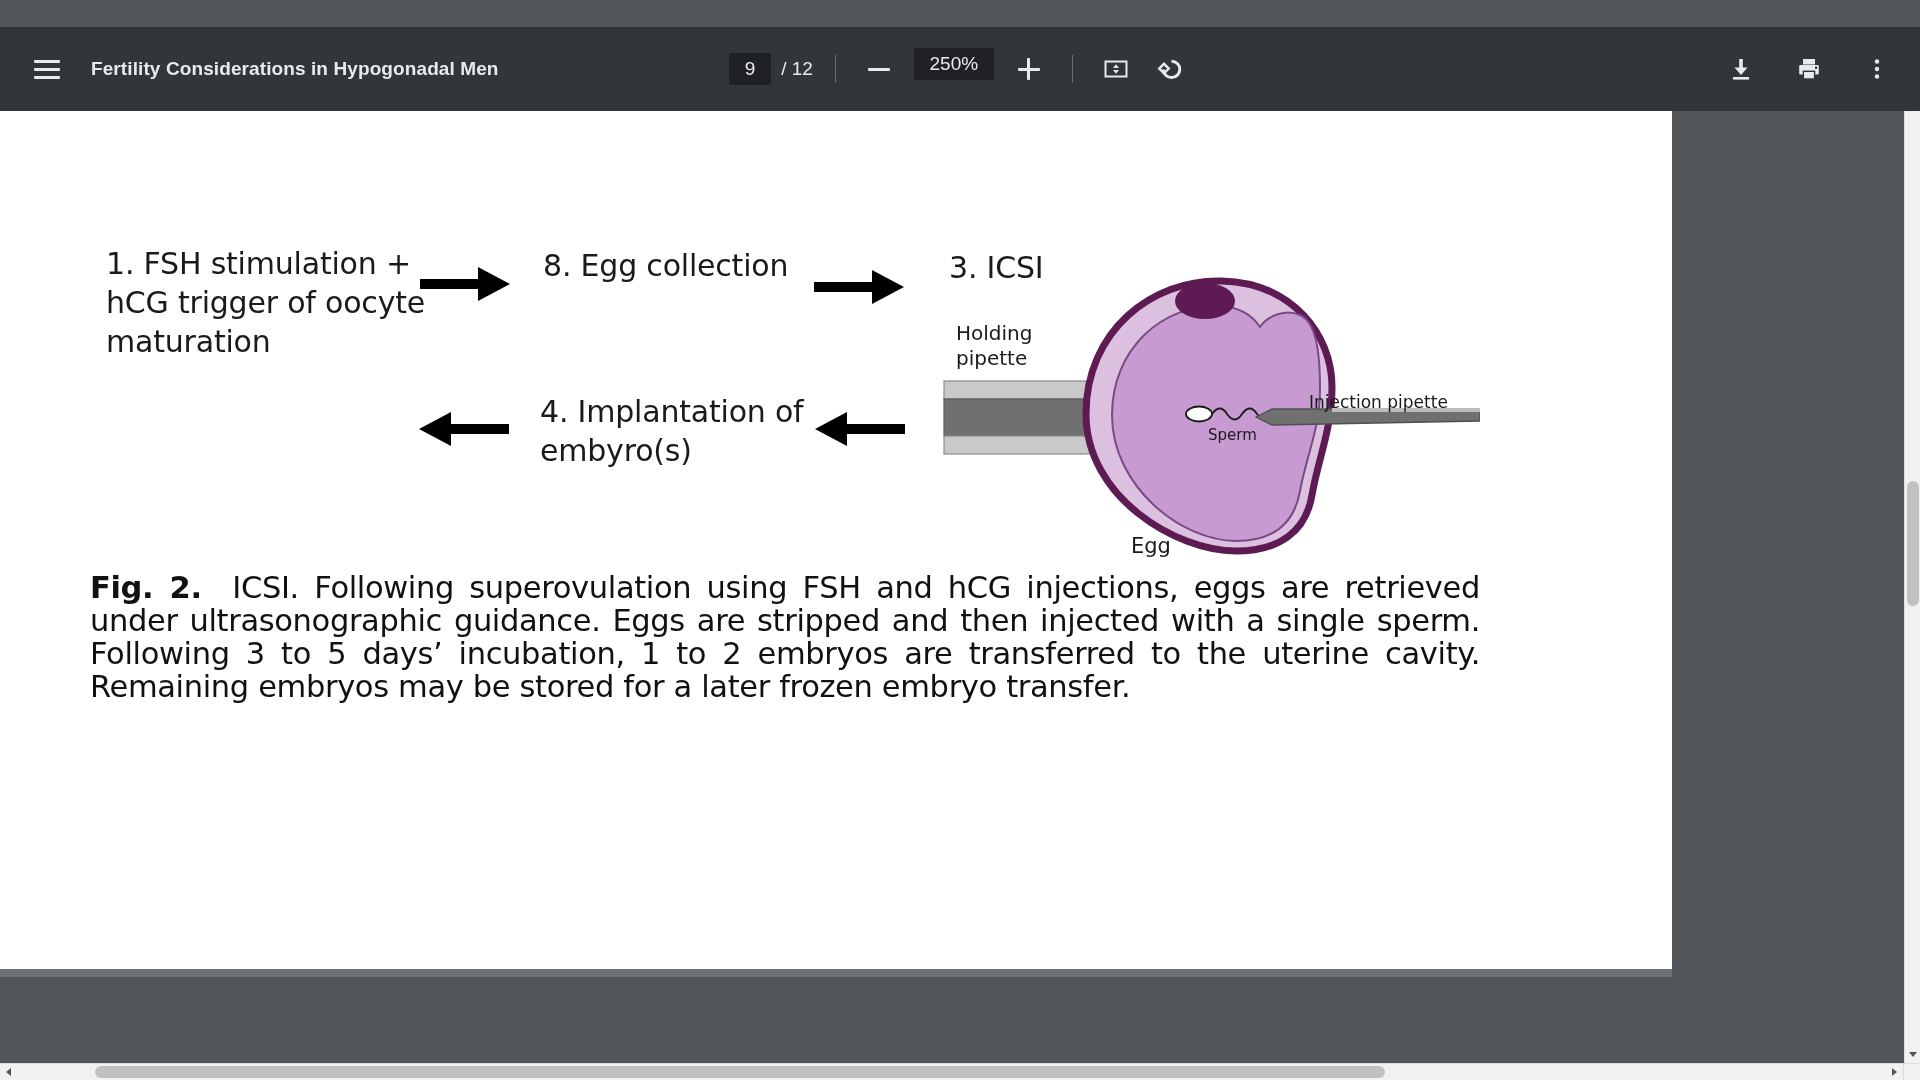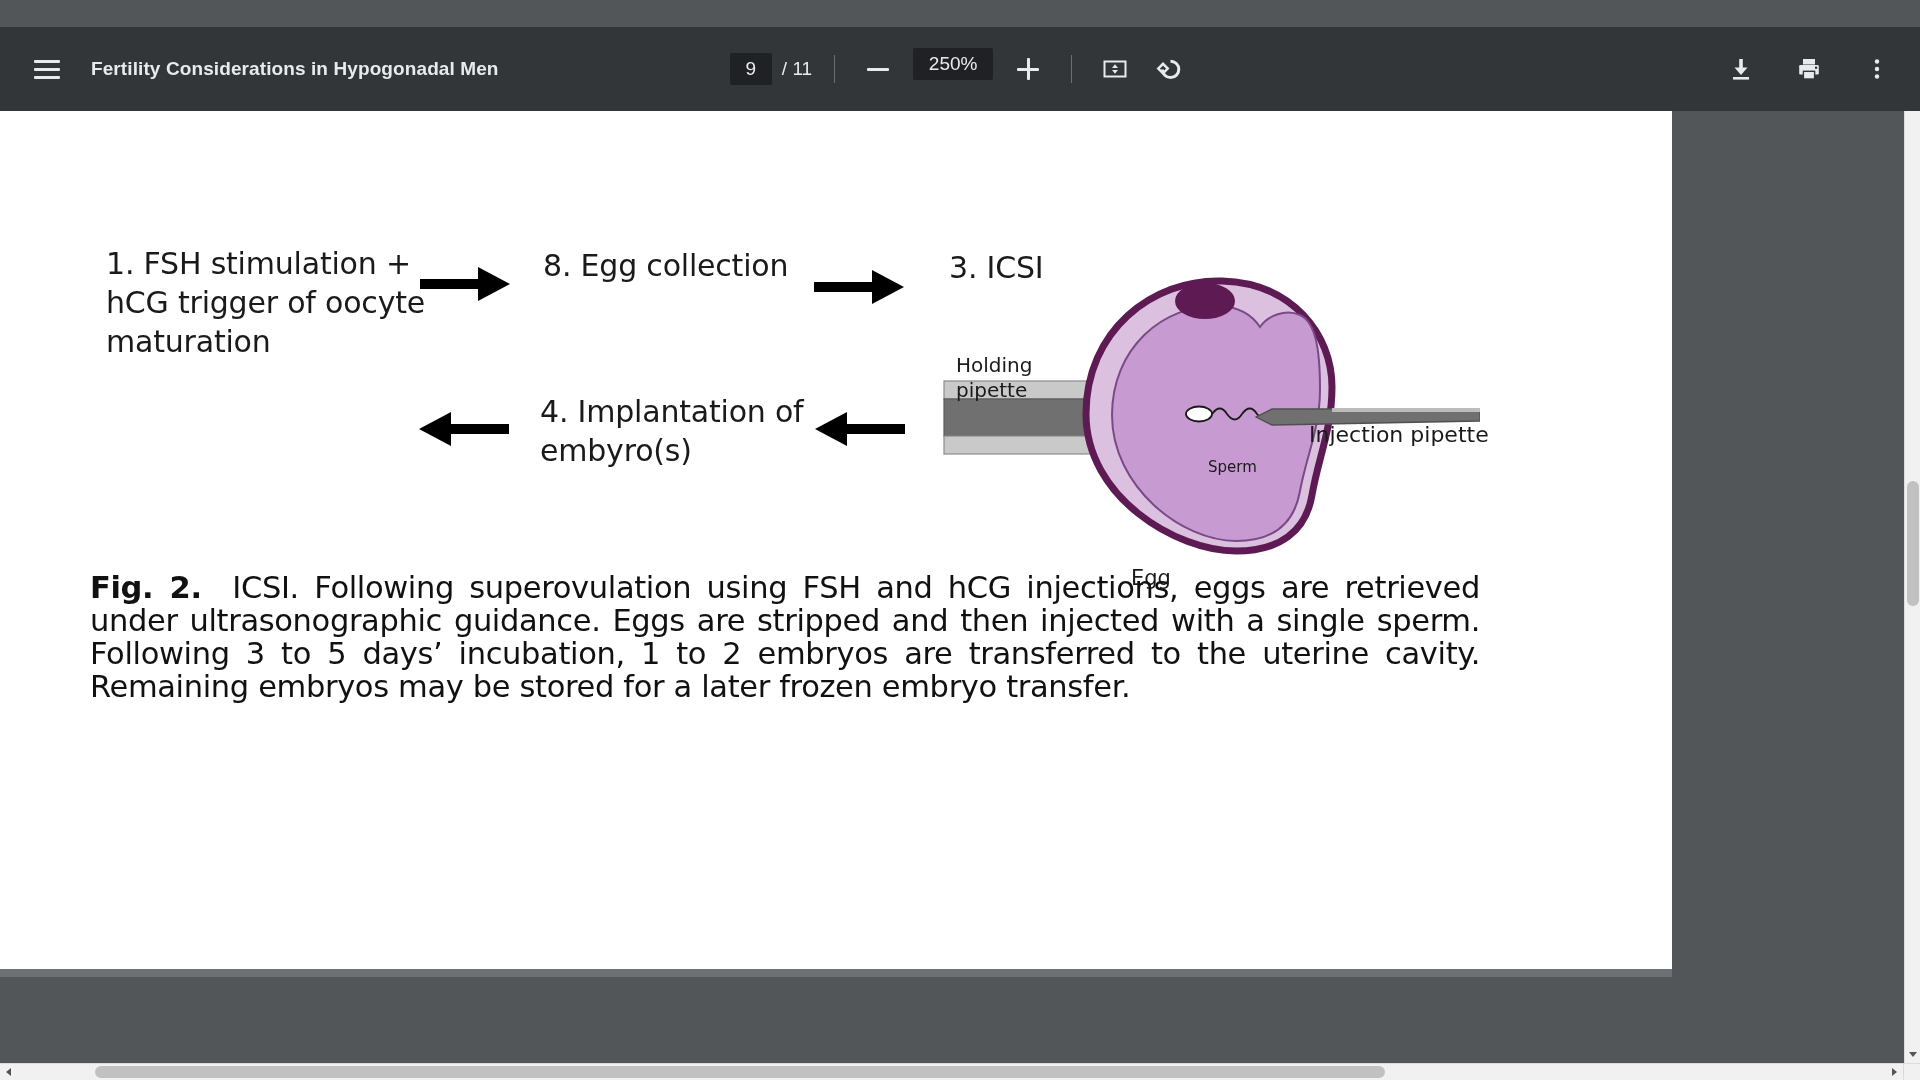--- a/index.html
+++ b/index.html
@@ -174,24 +174,23 @@
   .arrow { position: absolute; }
 
   
   .ill-label {
     position: absolute;
     font-family: "DejaVu Sans", sans-serif;
     color: #1a1a1a;
     font-size: 20px;
     line-height: 25px;
     white-space: pre-line;
-    margin-top: 32px;
   }
   #lbl-holding { left: 956px; top: 227px; }
-  #lbl-injection { left: 1309px; top: 296px; font-size: 22px; }
+  #lbl-injection { left: 1309px; top: 296px; font-size: 17px; }
   #lbl-sperm { left: 1208px; top: 329px; font-size: 15px; }
   #lbl-egg { left: 1131px; top: 440px; font-size: 21px; }
 
   
   #caption {
     position: absolute;
     left: 90px;
     top: 477px;
     width: 1390px;
     font-family: "DejaVu Sans", sans-serif;
@@ -292,21 +291,21 @@
           <span></span>
           <span></span>
       </span>
     </button>
     <div id="doc-title">Fertility Considerations in Hypogonadal Men</div>
   </div>
 
   <div class="tb-center">
     <div class="page-box">
       <input id="page-input" type="text" value="9" style="">
-      <span class="page-total">/ 11</span>
+      <span class="page-total">/ 12</span>
     </div>
 
     <div class="tb-sep"></div>
 
     <div class="zoom-group">
       <button class="icon-btn">
         <span class="minus-glyph"></span>
       </button>
       <div id="zoom-value">250%</div>
       <button class="icon-btn">

